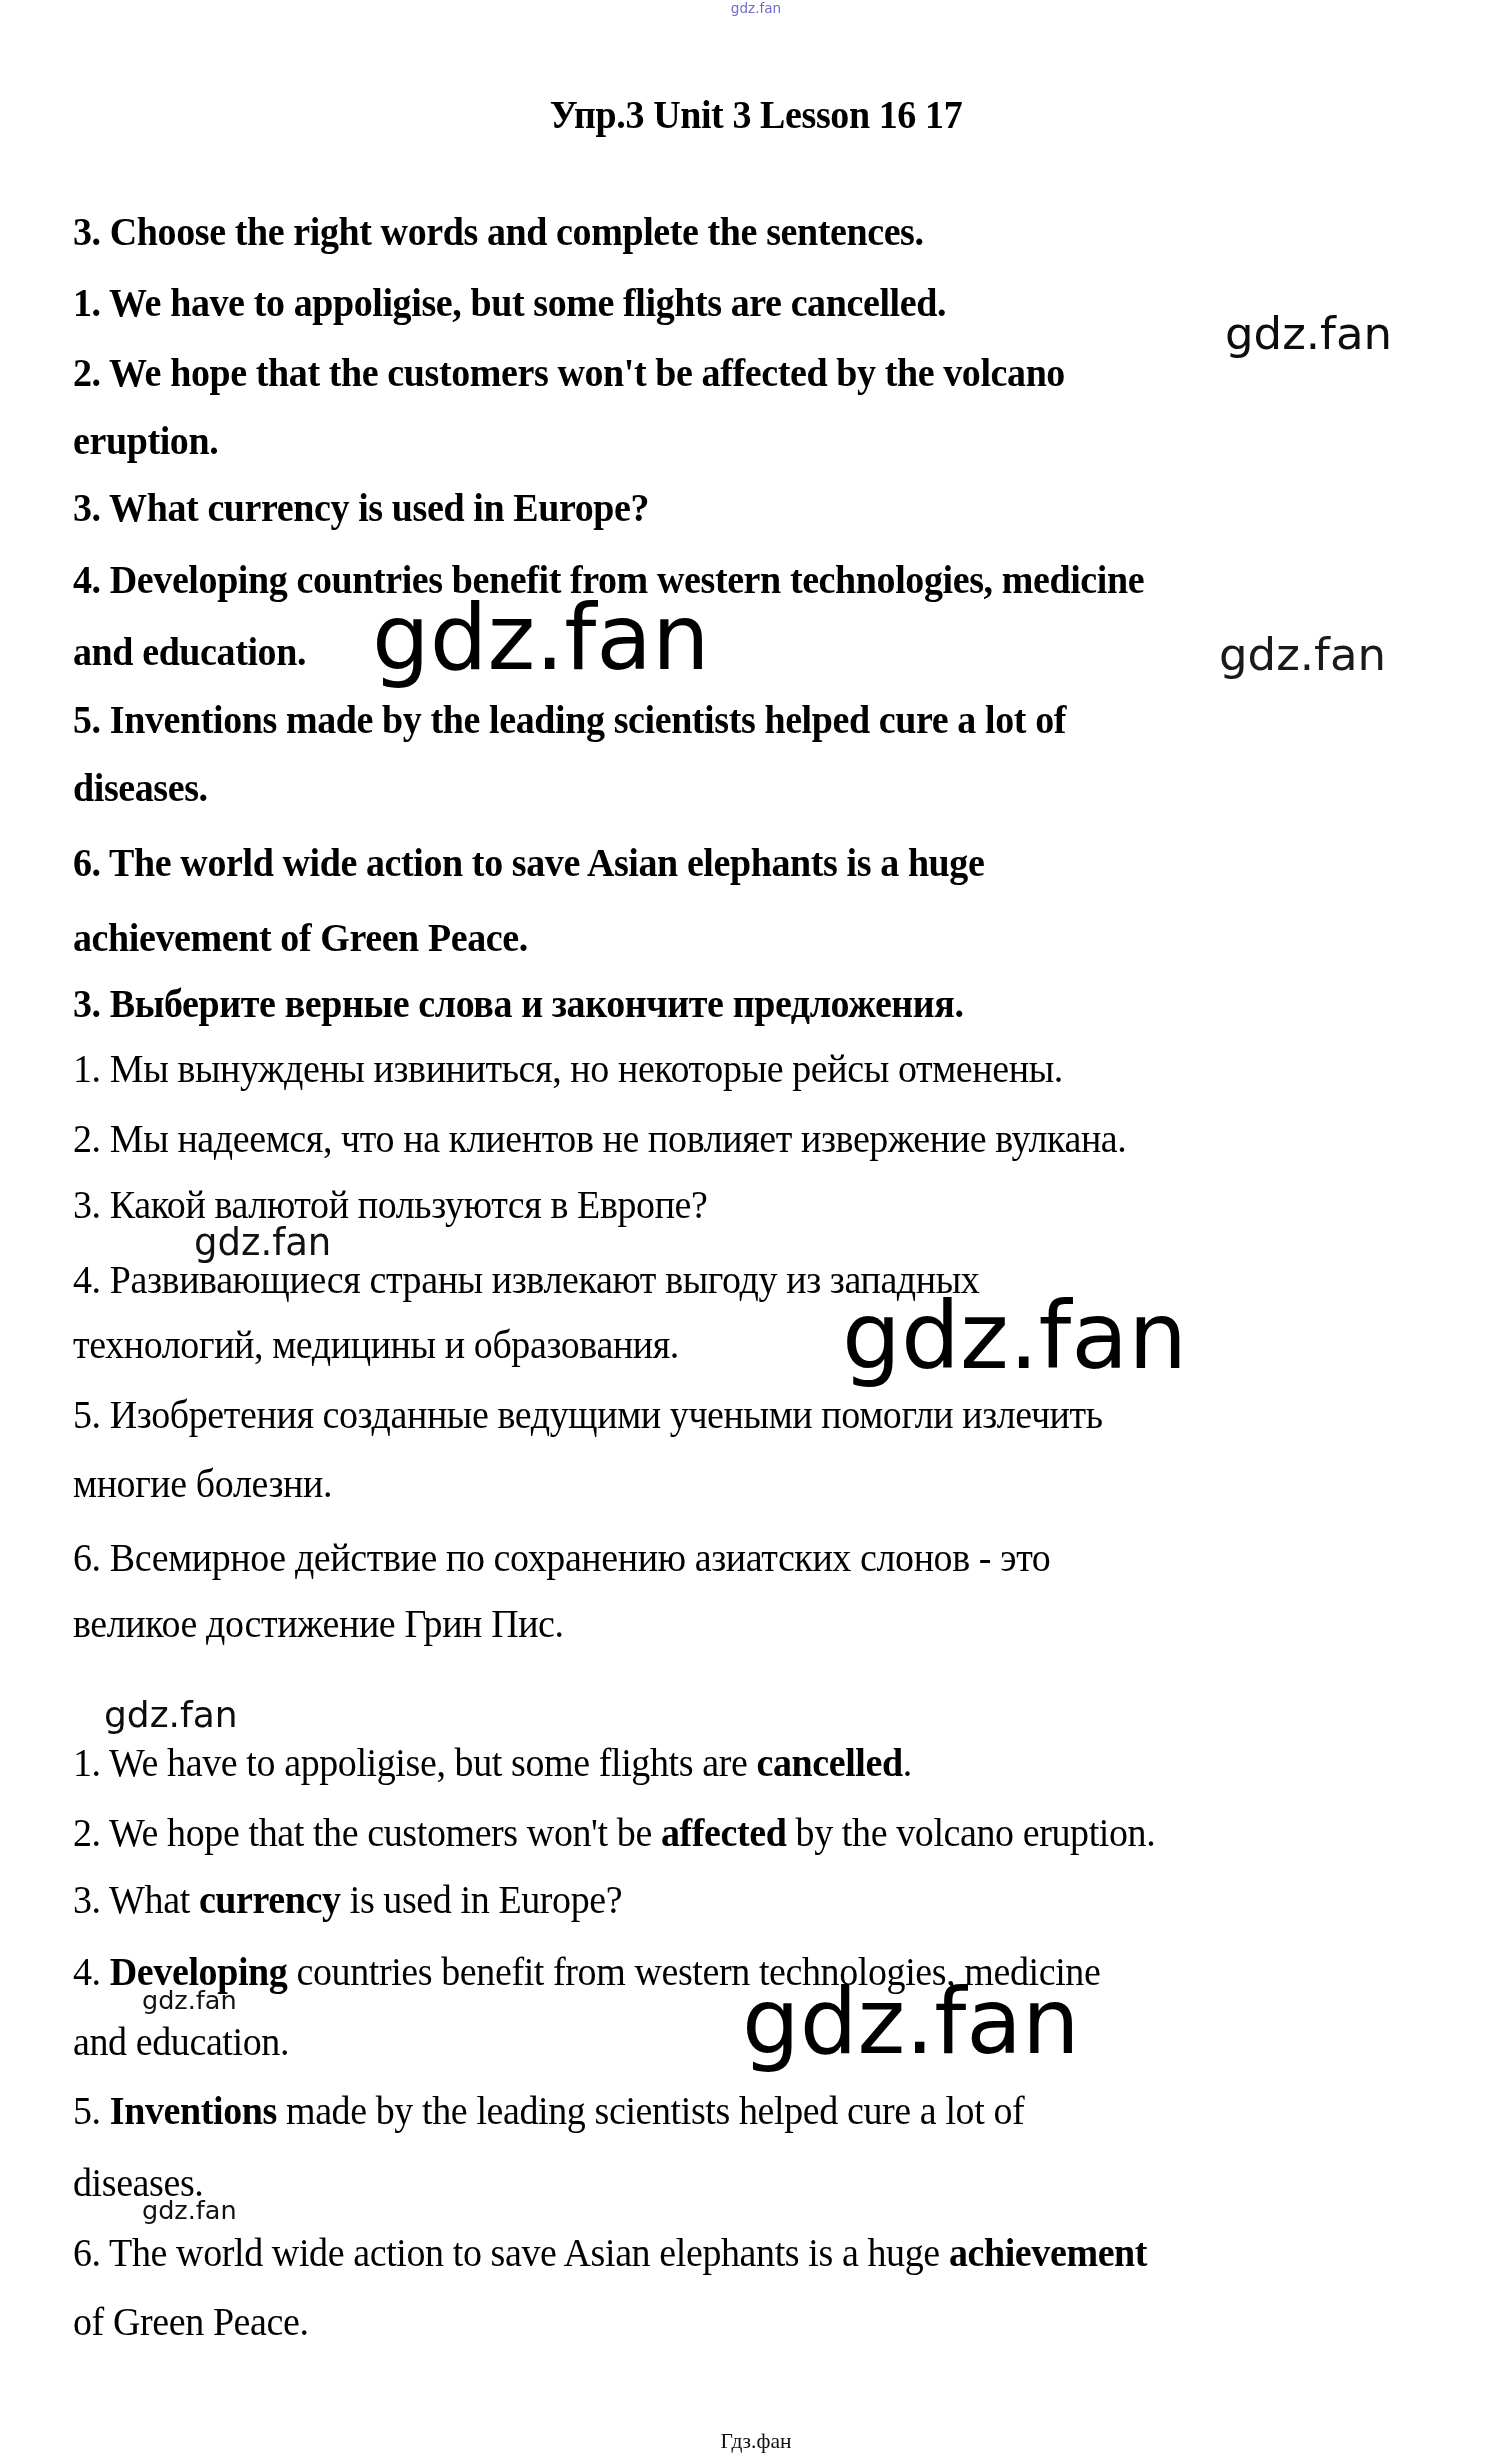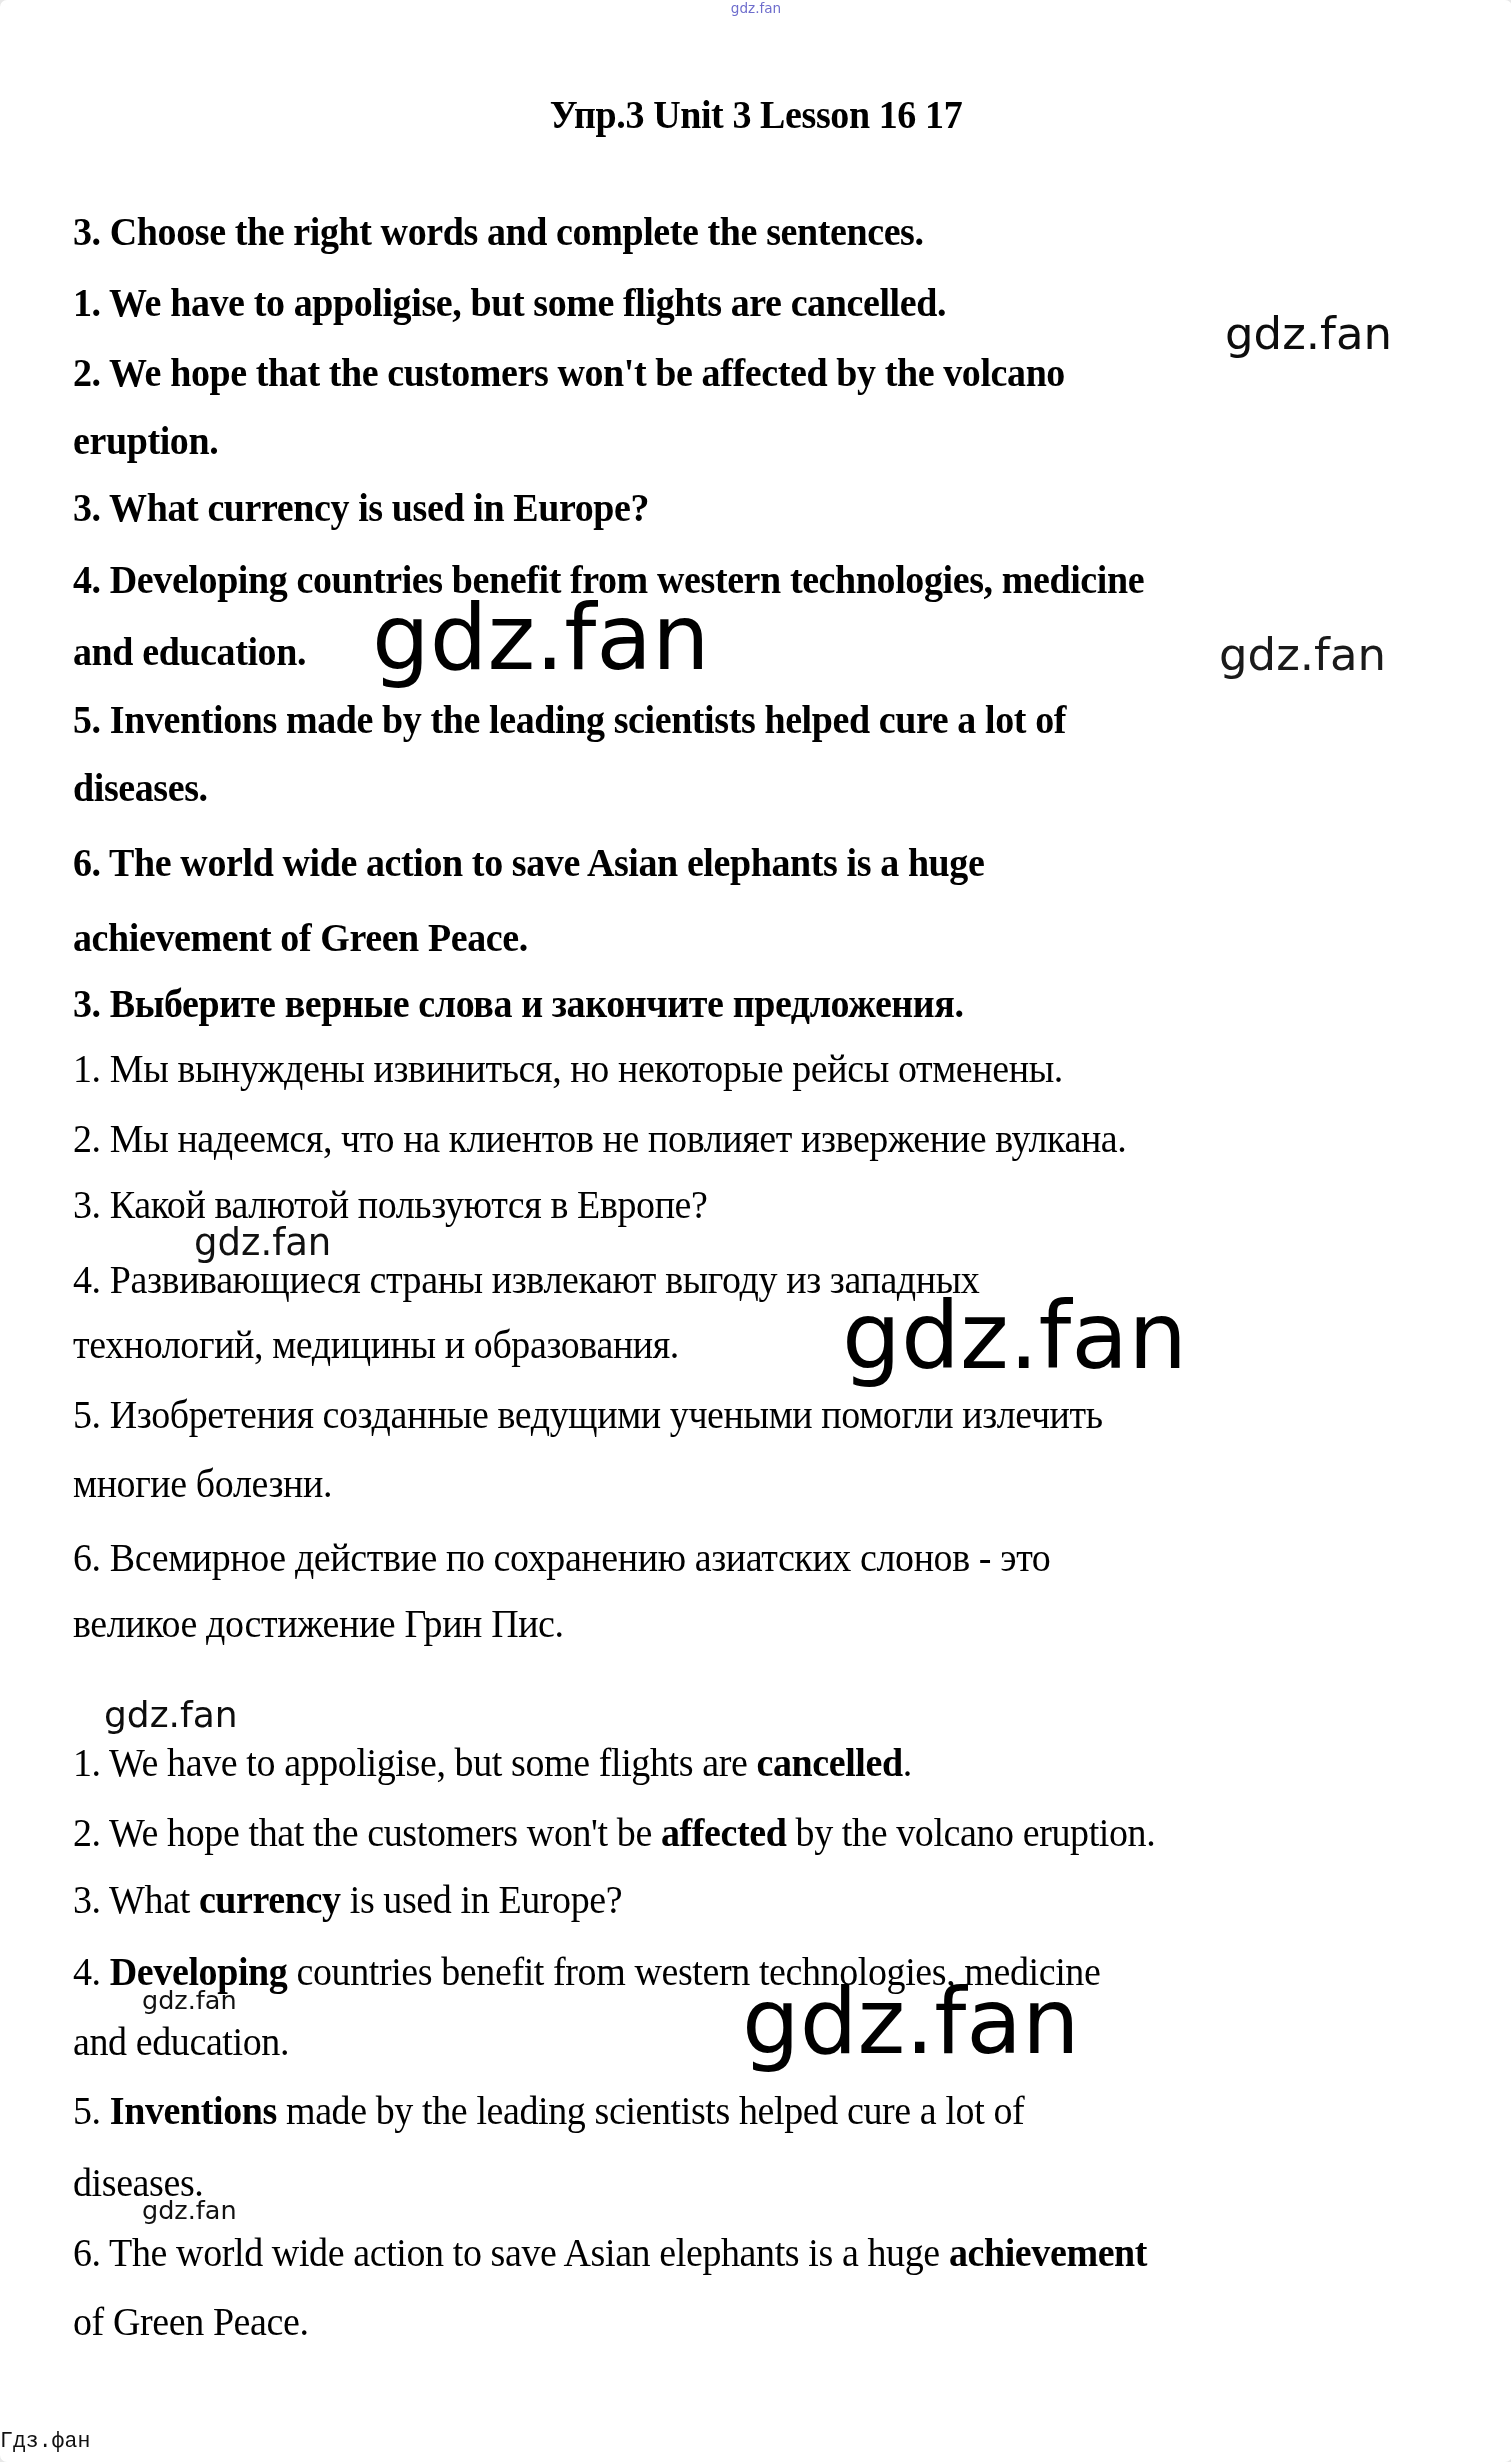--- a/index.html
+++ b/index.html
@@ -2,21 +2,20 @@
 <html style="font-size:12.8px"><head>
 <meta charset="utf-8">
 <style>
   html,body{margin:0;padding:0;background:#e8e8e8;}
   .page{
     position:relative;
     width:1512px;height:2462px;
     background:#ffffff;
     overflow:hidden;
     font-family:"Liberation Serif","DejaVu Serif",serif;
-    border-radius:7px;
   }
   .tline{
     position:absolute;
     left:73px;
     white-space:nowrap;
     font-size:38px;
     line-height:1.05;
     color:#000;
     letter-spacing:-0.4px;
     transform:scaleY(1.07);
@@ -40,21 +39,22 @@
     top:2.4px;left:0;width:100%;
     text-align:center;
     font-family:"DejaVu Sans","Liberation Sans",sans-serif;
     font-size:13.6px;
     line-height:1;
     opacity:0.8;
   }
   .footer{
     position:absolute;
     top:2431px;left:0;width:100%;
-    font-family:Liberation Mono, monospace;
+    text-align:center;
+    font-family:Liberation Serif, serif;
     font-size:21.5px;
     color:#111;
     line-height:1;
   }
 </style>
 </head>
 <body>
 
 <div class="page">
   <div class="wm-top" style="color: rgb(74, 73, 192);">gdz.fan</div>

